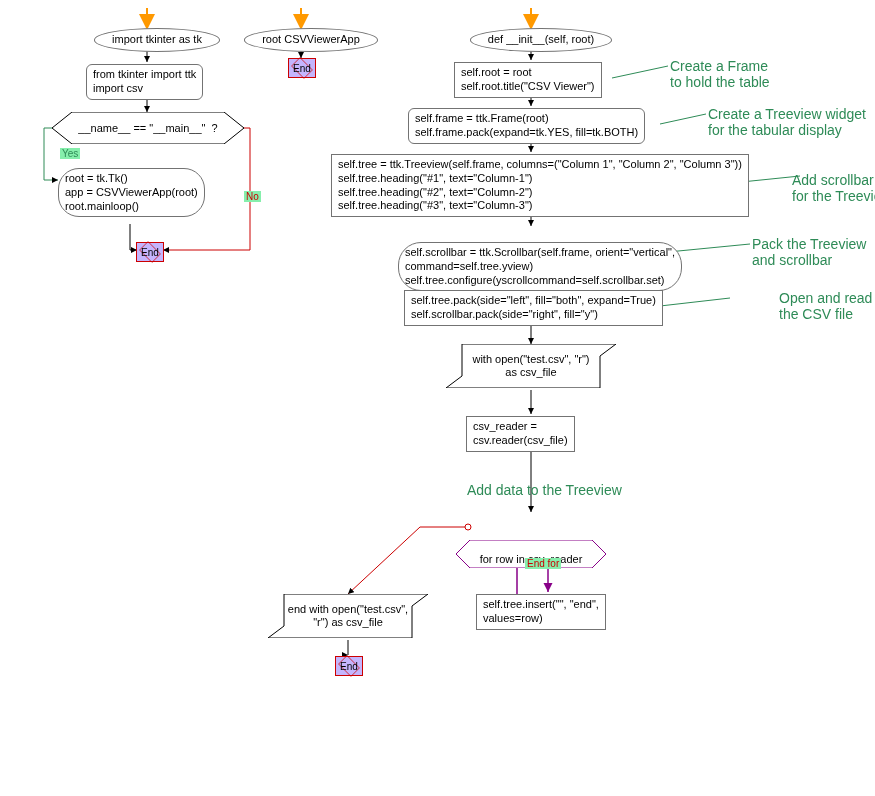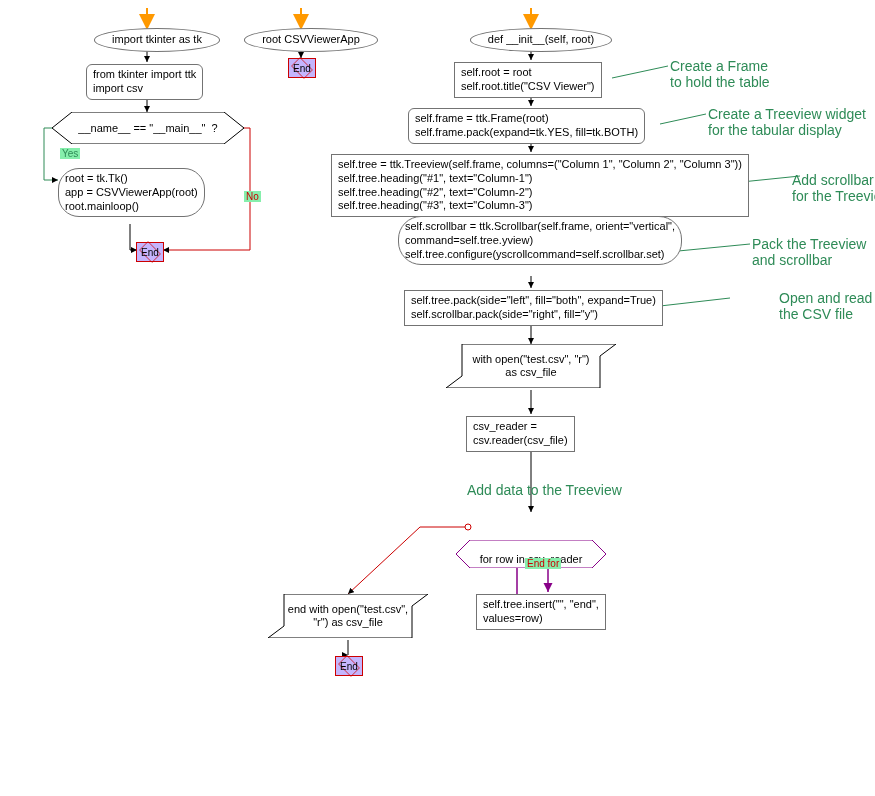--- a/index.html
+++ b/index.html
@@ -201,21 +201,21 @@
 self.root.title("CSV Viewer")</div>
 
 <div class="node" style="left:408px; top:108px;border-radius:6px;">self.frame = ttk.Frame(root)
 self.frame.pack(expand=tk.YES, fill=tk.BOTH)</div>
 
 <div class="node" style="left:331px; top:154px;">self.tree = ttk.Treeview(self.frame, columns=("Column 1", "Column 2", "Column 3"))
 self.tree.heading("#1", text="Column-1")
 self.tree.heading("#2", text="Column-2")
 self.tree.heading("#3", text="Column-3")</div>
 
-<div class="node" style="left:398px; top:216px;border-radius:23px;">self.scrollbar = ttk.Scrollbar(self.frame, orient="vertical",
+<div class="node" style="left:398px; top:242px;border-radius:23px;">self.scrollbar = ttk.Scrollbar(self.frame, orient="vertical",
 command=self.tree.yview)
 self.tree.configure(yscrollcommand=self.scrollbar.set)</div>
 
 <div class="node" style="left:404px; top:290px;">self.tree.pack(side="left", fill="both", expand=True)
 self.scrollbar.pack(side="right", fill="y")</div>
 
 <div class="io-para" style="left:446px; top:344px; width:170px; height:44px;">
   <svg width="170" height="44">
     <polygon points="16,0 170,0 154,12 154,44 0,44 16,32" fill="#fff" stroke="#000"></polygon>
   </svg>

